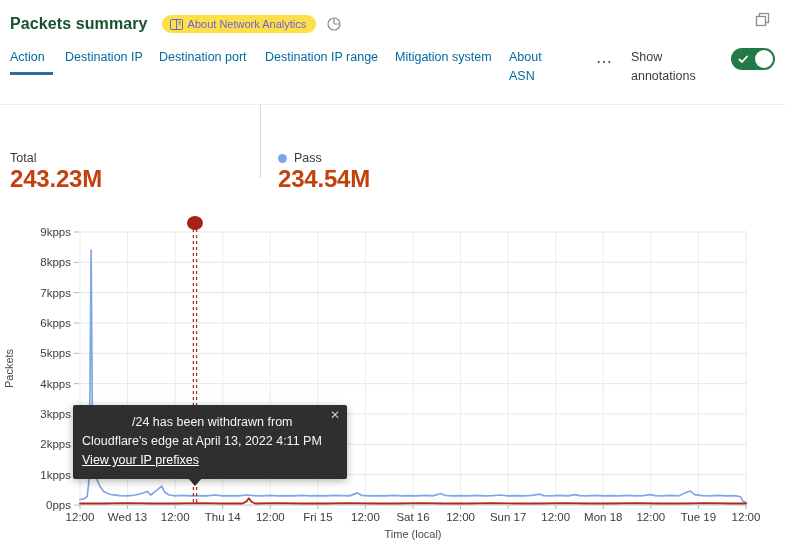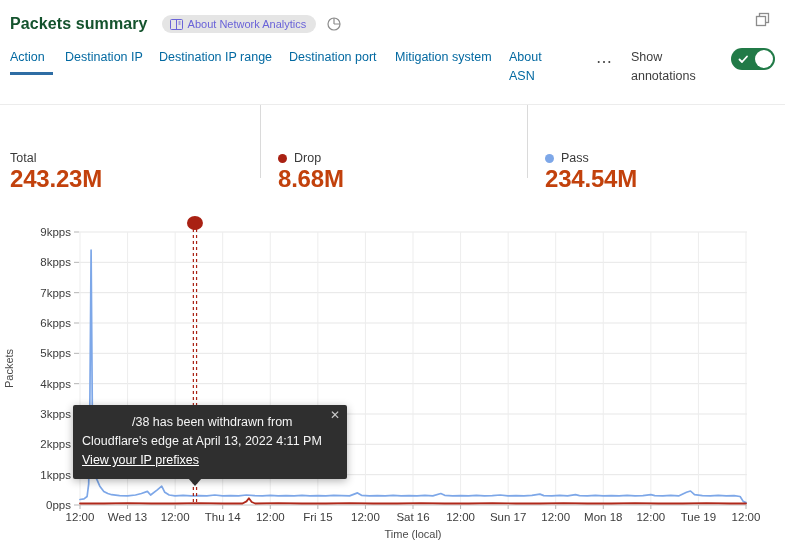--- a/index.html
+++ b/index.html
@@ -6,21 +6,21 @@
   html,body { width:785px; height:555px; }
   body {
     font-family: "Liberation Sans", sans-serif;
     background:#fff; color:#222; position:relative; overflow:hidden;
   }
   
   .header { display:flex; align-items:center; padding:10px 12px 0 10px; height:38px; }
   .title { font-size:16px; font-weight:bold; color:#14532d; letter-spacing:.1px; }
   .badge {
     margin-left:14px; display:inline-flex; align-items:center; gap:5px;
-    background:#e5e5e5; color:#6a63d8; border:none; cursor:pointer;
+    background:#fde047; color:#6a63d8; border:none; cursor:pointer;
     font-size:11px; font-family:inherit; padding:3px 10px 3px 8px; border-radius:10px;
   }
   .badge svg { display:block; }
   .pie-icon { margin-left:10px; display:inline-flex; cursor:default; }
   .expand-btn { position:absolute; top:9px; right:12px; background:none; border:none; cursor:pointer; padding:2px; }
   
   .tabs { display:flex; align-items:flex-start; padding:0 10px; margin-top:8px; gap:12px; height:52px; }
   .tab {
     background:none; border:none; cursor:pointer; text-align:left;
     font-family:inherit; font-size:12.5px; color:#0369a1; line-height:1.55;
@@ -95,49 +95,42 @@
     <svg width="17" height="17" viewBox="0 0 17 17">
         <rect x="5.5" y="2.5" width="9" height="9" fill="none" stroke="#8c8c8c" stroke-width="1.3"></rect>
         <rect x="2.5" y="5.5" width="9" height="9" fill="#fff" stroke="#8c8c8c" stroke-width="1.3"></rect>
       </svg>
   </button>
 </div>
 
 <div class="tabs">
   <button class="tab w1 active">Action</button>
   <button class="tab w2">Destination IP</button>
+  <button class="tab w4">Destination port</button>
   <button class="tab w3">Destination IP range</button>
-  <button class="tab w4">Destination port</button>
   <button class="tab w5">Mitigation system</button>
   <button class="tab w6">About ASN</button>
   <button class="overflow-dots">⋯</button>
   <span class="annot-label">Show annotations</span>
   <button class="toggle on" id="annot-toggle" style="background: rgb(33, 122, 71);">
     <span class="check">
       <svg width="11" height="11" viewBox="0 0 11 11">
           <path d="M1.5 5.5 L4 8 L9 2.5" fill="none" stroke="#fff" stroke-width="1.8" stroke-linecap="round" stroke-linejoin="round"></path>
         </svg>
     </span>
     <span class="knob"></span>
   </button>
 </div>
 
 <div class="stats">
   <div class="stat">
     <div class="stat-head">
       <span>Total</span>
     </div>
     <div class="stat-value">243.23M</div>
-  </div>
-  <div class="stat">
-    <div class="stat-head">
-      <span class="dot" style="background-color: rgb(169, 33, 19);"></span>
-      <span>Drop</span>
-    </div>
-    <div class="stat-value">8.68M</div>
   </div>
   <div class="stat">
     <div class="stat-head">
       <span class="dot" style="background-color: rgb(125, 167, 232);"></span>
       <span>Pass</span>
     </div>
     <div class="stat-value">234.54M</div>
   </div>
 </div>
 
@@ -222,18 +215,18 @@
       <text x="413" y="340" text-anchor="middle" font-size="11" fill="#4a4a4a" font-family="Liberation Sans, sans-serif">Time (local)</text>
       <polyline points="80.0,301.5 84.0,300.9 87.1,298.5 88.7,285.8 89.9,200.8 91.1,52.2 92.3,209.9 93.5,273.6 95.1,278.2 97.4,282.7 99.8,288.2 103.8,293.4 107.8,295.5 111.7,296.7 119.6,297.6 127.6,297.9 135.5,297.0 141.4,295.5 147.4,293.4 150.6,297.0 157.3,291.8 161.7,288.2 164.8,294.3 169.2,297.0 175.1,297.9 183.1,297.3 191.0,297.9 198.9,297.6 206.9,297.9 214.8,297.0 222.7,297.9 230.6,297.6 238.6,297.9 246.5,297.0 254.4,297.6 262.4,297.9 270.3,297.3 278.2,297.9 286.1,297.6 294.1,297.9 302.0,297.3 309.9,297.9 317.9,297.6 325.8,297.9 333.7,297.3 341.6,297.6 349.6,297.9 357.5,294.9 361.5,297.3 369.4,297.9 377.3,297.6 385.3,297.9 393.2,297.3 401.1,297.9 409.0,297.6 417.0,297.9 424.9,297.3 432.8,297.9 440.8,295.5 444.7,297.3 452.6,297.9 460.6,297.6 468.5,297.9 476.4,297.3 484.4,297.9 492.3,297.6 500.2,297.0 508.1,297.9 516.1,297.6 524.0,297.9 531.9,297.3 539.9,296.1 543.8,297.6 551.8,297.9 559.7,297.3 567.6,297.9 575.5,296.7 579.5,297.6 587.4,297.9 595.4,297.3 603.3,297.9 611.2,297.6 619.1,297.9 627.1,297.3 635.0,297.9 642.9,297.6 650.9,296.7 654.8,297.6 662.8,297.9 670.7,297.3 678.6,297.9 686.5,294.3 690.5,293.0 694.5,296.7 702.4,297.6 710.3,297.9 718.3,297.3 726.2,297.9 734.1,297.6 740.1,298.5 743.2,303.4 746.0,304.6" fill="none" stroke="#7da7e8" stroke-width="1.7" stroke-linejoin="round" stroke-linecap="round"></polyline>
       <polyline points="80.0,305.5 103.8,305.5 127.6,305.2 151.4,305.5 175.1,305.5 198.9,305.2 222.7,305.5 242.5,305.5 246.5,303.4 248.9,300.3 251.7,304.0 255.2,305.5 278.2,305.2 302.0,305.5 325.8,305.5 349.6,305.2 373.4,305.5 397.1,305.5 420.9,305.2 444.7,305.5 468.5,305.5 492.3,305.2 516.1,305.5 539.9,305.5 563.6,305.2 587.4,305.5 611.2,305.5 635.0,305.2 658.8,305.5 682.6,305.5 706.4,305.2 730.1,305.5 746.0,305.5" fill="none" stroke="#b0291b" stroke-width="1.8" stroke-linejoin="round" stroke-linecap="round"></polyline>
       <line x1="193.36428571428573" y1="31" x2="193.36428571428573" y2="307" stroke="#a92113" stroke-width="1.2" stroke-dasharray="3,3"></line>
       <line x1="196.56428571428572" y1="31" x2="196.56428571428572" y2="307" stroke="#a92113" stroke-width="1.2" stroke-dasharray="3,3"></line>
       <ellipse cx="194.96428571428572" cy="25" rx="8" ry="7" fill="#a92113"></ellipse>
     </svg>
 
   <div class="tooltip">
     <button class="close">✕</button>
-    <div class="l1">/38 has been withdrawn from</div>
+    <div class="l1">/24 has been withdrawn from</div>
     <div>Cloudflare's edge at April 13, 2022 4:11 PM</div>
     <a>View your IP prefixes</a>
     <span class="caret" id="tt-caret" style="left: 114.964px;"></span>
   </div>
 </div>
 
 </body></html>

